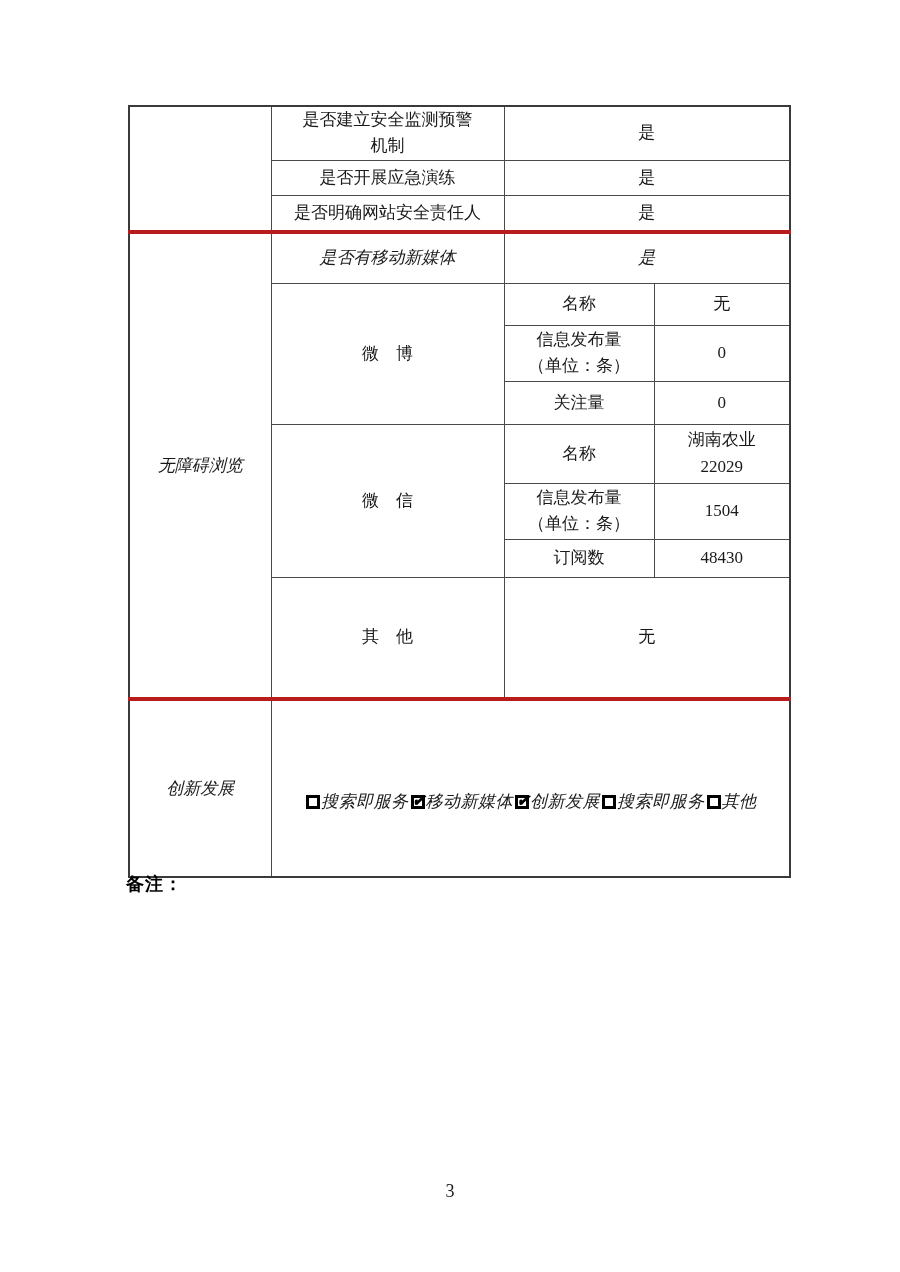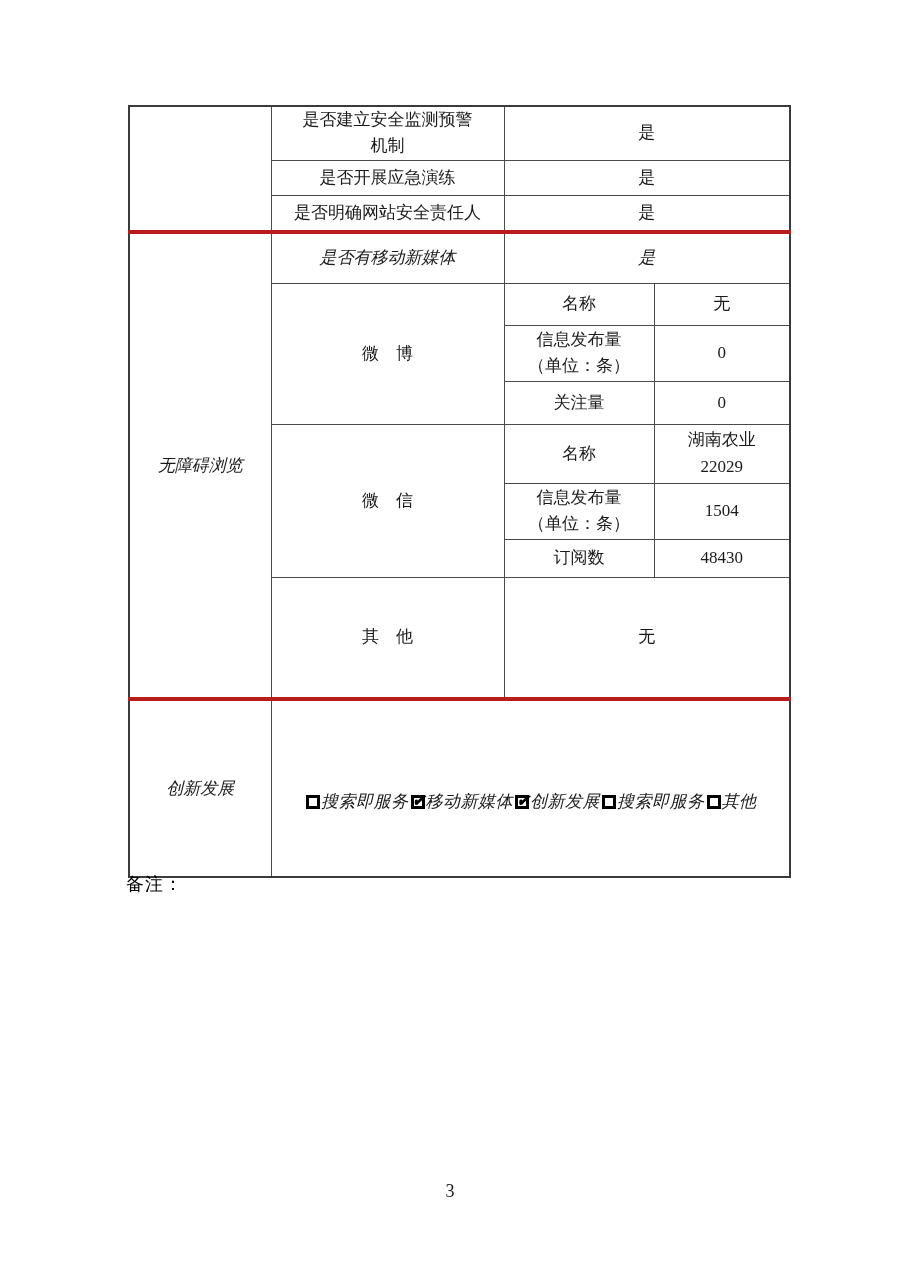--- a/index.html
+++ b/index.html
@@ -53,21 +53,21 @@
     font-size: 16px;
     font-weight: bold;
     color: #000;
     line-height: 1;
   }
   .notes {
     position: absolute;
     left: 126px;
     top: 872px;
     font-size: 18px;
-    font-weight: normal;
+    font-weight: bold;
     letter-spacing: 1px;
     color: #000;
   }
   .page-number {
     position: absolute;
     left: 0;
     top: 1181px;
     width: 100%;
     text-align: center;
     font-size: 18px;

